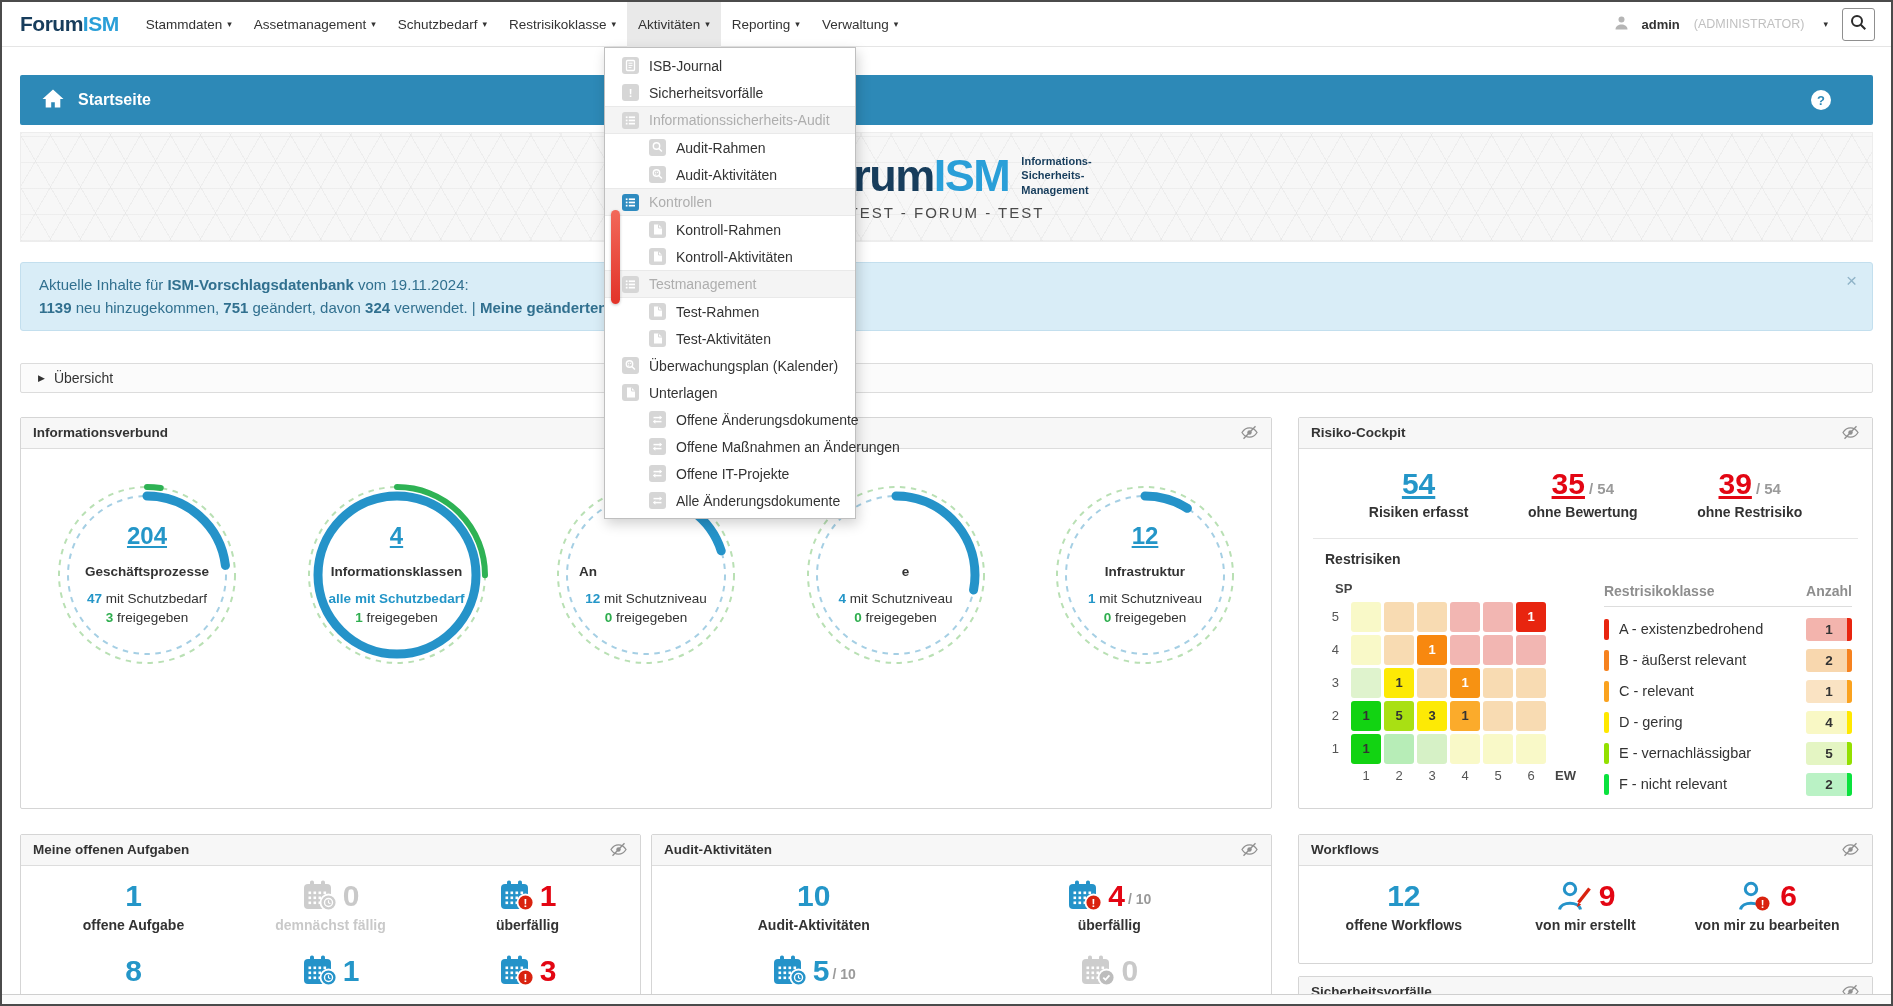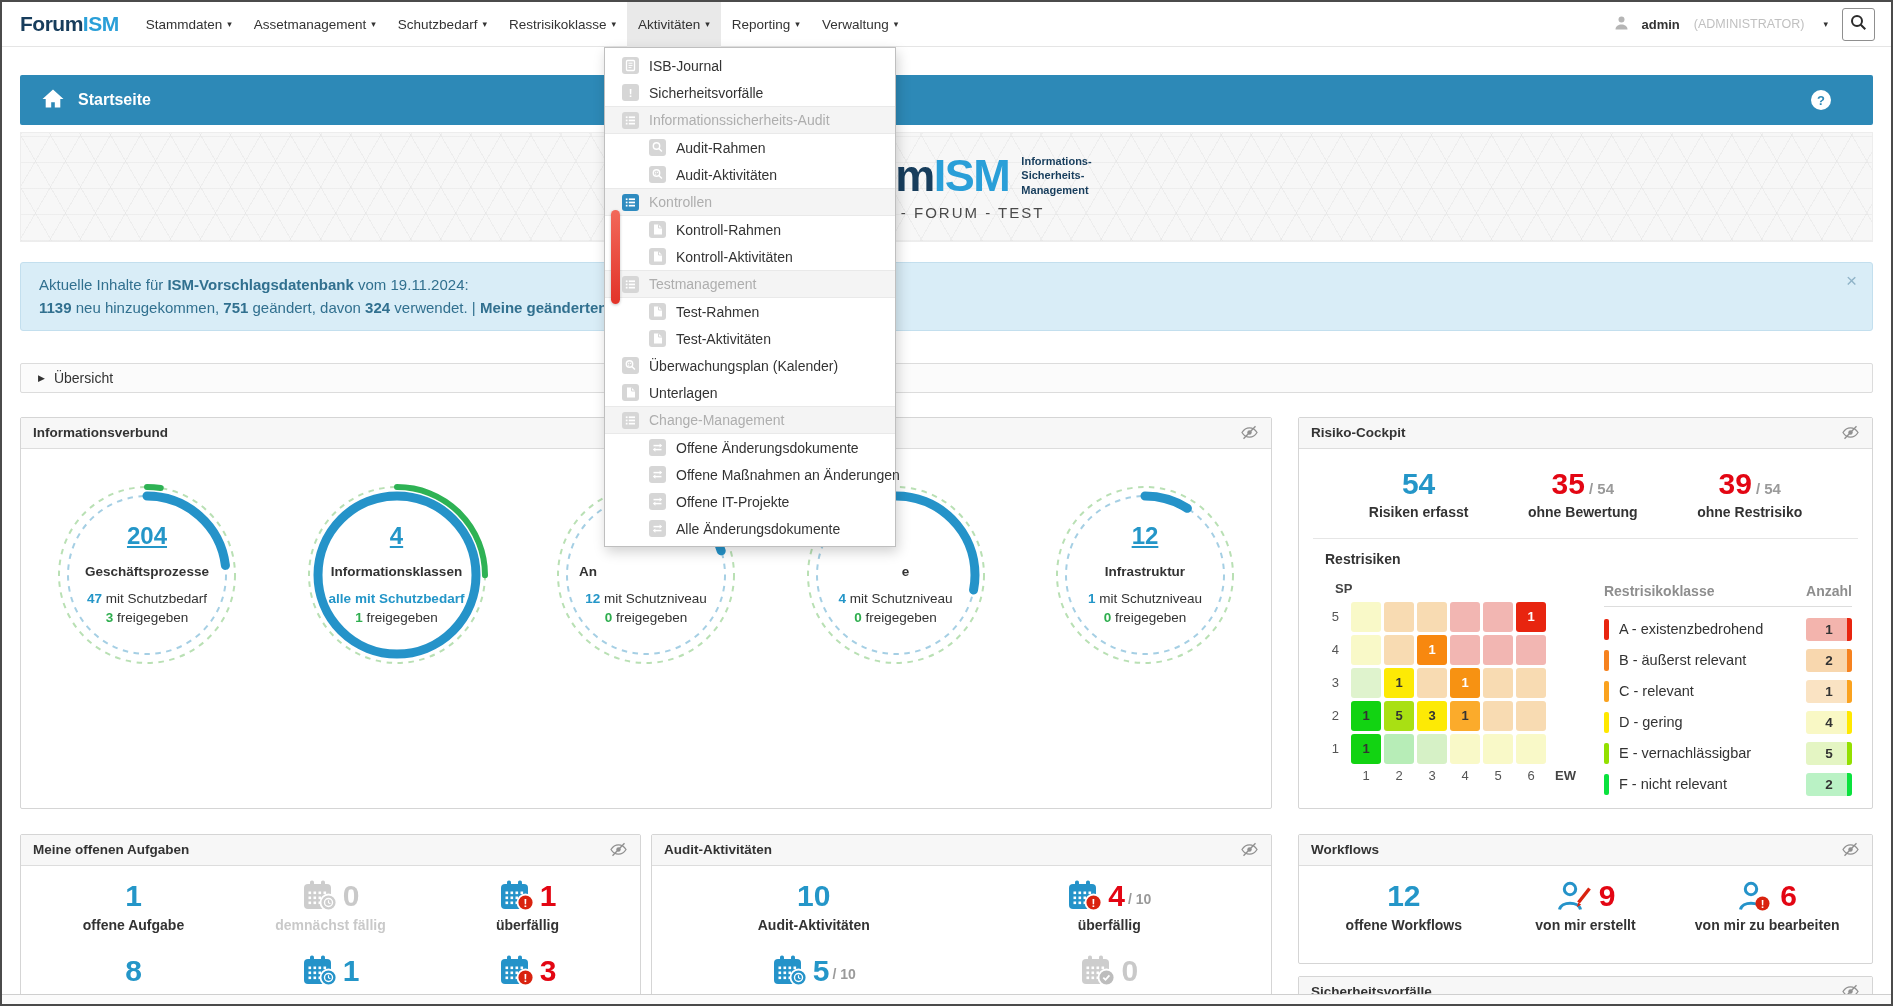--- a/index.html
+++ b/index.html
@@ -63,21 +63,21 @@
   .d-sub { font-size:13.5px; color:#333; margin-top:12px; white-space:nowrap;}
   .d-sub + .d-sub { margin-top:4px; }
   .nb { color:#2496c8; font-weight:bold; } .ng { color:#2eae4e; font-weight:bold; }
   .allblue { color:#2496c8; font-weight:bold; }
   .donut:nth-child(3) .d-label { transform:translateX(-58px); }
   .donut:nth-child(4) .d-label { transform:translateX(10px); }
   
   .rc-stats { display:flex; justify-content:space-around; padding:20px 26px 18px; border-bottom:1px solid #e6e6e6; margin:0 14px;}
   .rc-stat { text-align:center; }
   .rc-top { display:flex; align-items:baseline; justify-content:center; gap:4px;}
-  .rc-num { font-size:30px; font-weight:bold; line-height:1;}
+  .rc-num { font-size:30px; font-weight:bold; line-height:1;text-decoration:underline;}
   .rc-num.blue{color:#2496c8} .rc-num.red{color:#e30613}
   .rc-suffix { font-size:15px; font-weight:bold; color:#9a9a9a; }
   .rc-label { font-size:14px; font-weight:bold; color:#333; margin-top:5px;}
   .rc-lower { display:flex; padding:12px 20px 0 24px; }
   .rc-subtitle { font-size:14px; font-weight:bold; color:#333; }
   .mx-sp { font-size:13px; font-weight:bold; color:#444; margin:14px 0 6px 12px;}
   .mx-row { display:flex; gap:3px; margin-bottom:3px; align-items:center;}
   .mx-rlabel { width:16px; text-align:right; margin-right:9px; font-size:13px; color:#555; }
   .mx-cell { width:30px; height:30px; border-radius:3px; display:flex; align-items:center; justify-content:center; font-size:13px; font-weight:bold; }
   .mx-cols { display:flex; gap:3px; margin-top:4px; align-items:center;}
@@ -100,21 +100,21 @@
   .stat-top { display:flex; align-items:center; justify-content:center; gap:3px; height:40px;}
   .stat-num { font-size:30px; font-weight:bold; line-height:1;}
   .stat-num.blue{color:#2496c8}.stat-num.red{color:#e30613}.stat-num.gray{color:#c9c9c9}
   .stat-suffix { font-size:14px; font-weight:bold; color:#9a9a9a; align-self:center; margin-top:6px;}
   .stat-label { font-size:14px; font-weight:bold; color:#333; margin-top:1px;}
   .stat.muted .stat-label { color:#c9c9c9; }
   .p-aufgaben, .p-audit { height:200px; }
   .p-workflows { height:130px; }
   .p-vorfaelle { flex:1; }
   
-  .dropdown { position:absolute; left:602px; top:45px; width:292px; background:#fff; border:1px solid #bfbfbf; box-shadow:2px 5px 12px rgba(0,0,0,.18); z-index:40; padding:4px 0;}
+  .dropdown { position:absolute; left:602px; top:45px; width:252px; background:#fff; border:1px solid #bfbfbf; box-shadow:2px 5px 12px rgba(0,0,0,.18); z-index:40; padding:4px 0;}
   .mi { display:flex; align-items:center; height:27px; padding-left:17px; gap:10px; font-size:14px; color:#333; background:#fff; cursor:pointer; white-space:nowrap;}
   .mi.sub { padding-left:44px; }
   .mi.header { background:#f4f4f4; color:#aeaeae; border-top:1px solid #e9e9e9; border-bottom:1px solid #e9e9e9; height:28px; cursor:default;}
   .mi svg { flex:none; }
   .red-ind { position:absolute; left:609px; top:208px; width:9px; height:94px; border-radius:5px; background:linear-gradient(#f2695a,#e23329); box-shadow:0 1px 3px rgba(0,0,0,.25); z-index:41;}
   
   .hscroll { position:absolute; left:0; right:0; bottom:0; height:10px; background:#fbfbfb; border-top:1px solid #cfcfcf; z-index:50;}
 </style>
 </head>
 <body>
@@ -900,36 +900,20 @@
     <div class="mi ">
       <span style="display: flex;">
         <svg width="17" height="17" viewBox="0 0 17 17">
           <rect width="17" height="17" rx="3" fill="#d6d6d6"></rect>
           <path d="M5 3.5h4.5L13 7v6.5H5z" fill="#fff"></path>
           <path d="M9.5 3.5V7H13" fill="none" stroke="#d6d6d6" stroke-width="1"></path>
         </svg>
       </span>
       <span>Unterlagen</span>
     </div>
-    <div class="mi header">
-      <span style="display: flex;">
-        <svg width="17" height="17" viewBox="0 0 17 17">
-          <rect width="17" height="17" rx="3" fill="#d6d6d6"></rect>
-          <g fill="#fff">
-            <rect x="3.8" y="4.4" width="1.7" height="1.7"></rect>
-            <rect x="3.8" y="7.6" width="1.7" height="1.7"></rect>
-            <rect x="3.8" y="10.8" width="1.7" height="1.7"></rect>
-            <rect x="6.8" y="4.4" width="6.2" height="1.7"></rect>
-            <rect x="6.8" y="7.6" width="6.2" height="1.7"></rect>
-            <rect x="6.8" y="10.8" width="6.2" height="1.7"></rect>
-          </g>
-        </svg>
-      </span>
-      <span>Change-Management</span>
-    </div>
     <div class="mi sub">
       <span style="display: flex;">
         <svg width="17" height="17" viewBox="0 0 17 17">
           <rect width="17" height="17" rx="3" fill="#d6d6d6"></rect>
           <path d="M4.5 6.6h6.5" stroke="#fff" stroke-width="1.5"></path>
           <path d="M10.6 4.5l2.6 2.1-2.6 2.1z" fill="#fff"></path>
           <path d="M12.5 10.6H6" stroke="#fff" stroke-width="1.5"></path>
           <path d="M6.4 8.5L3.8 10.6l2.6 2.1z" fill="#fff"></path>
         </svg>
       </span>

